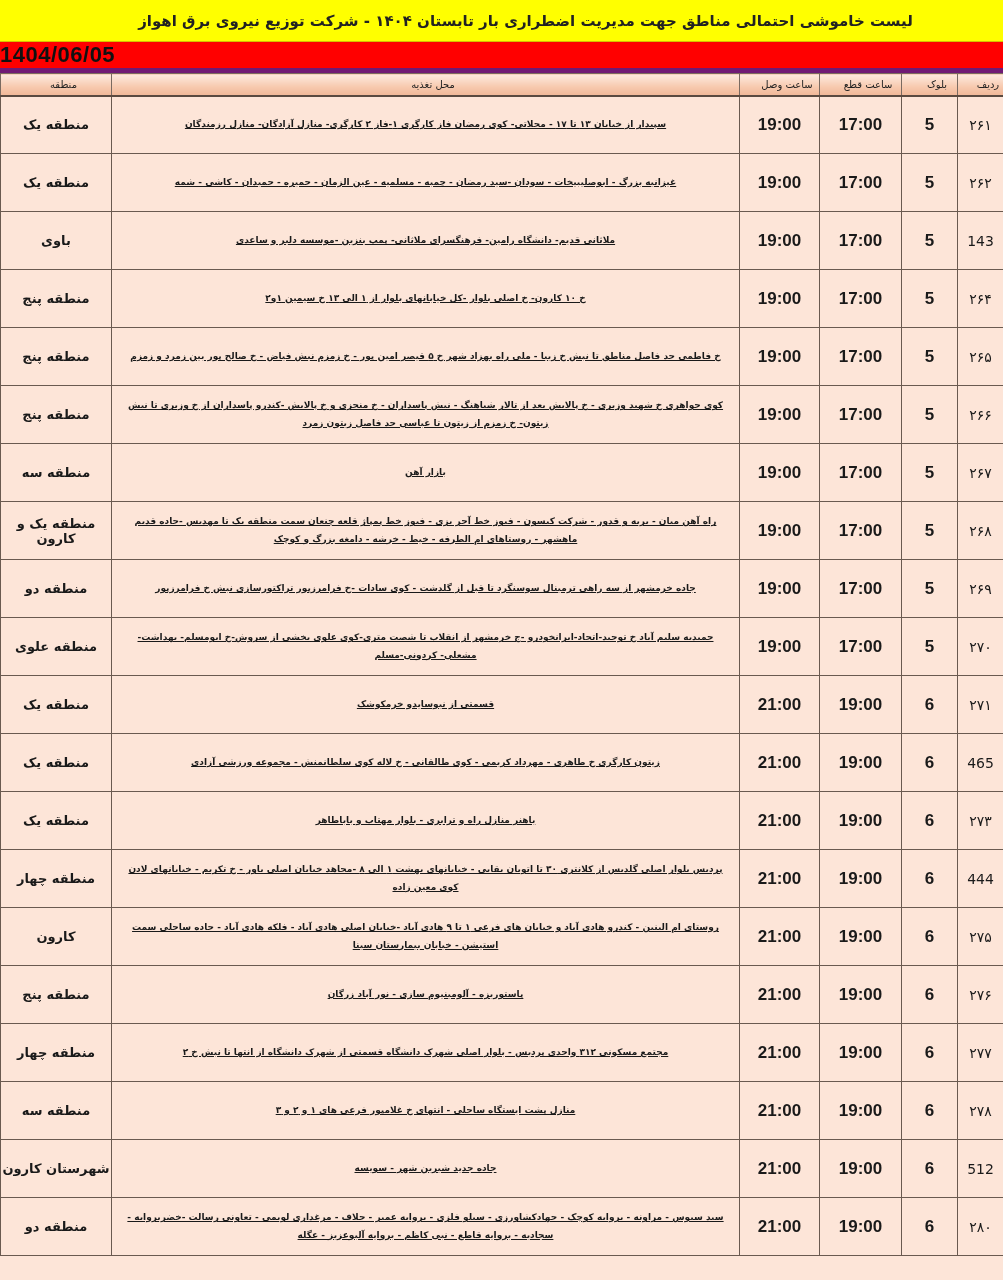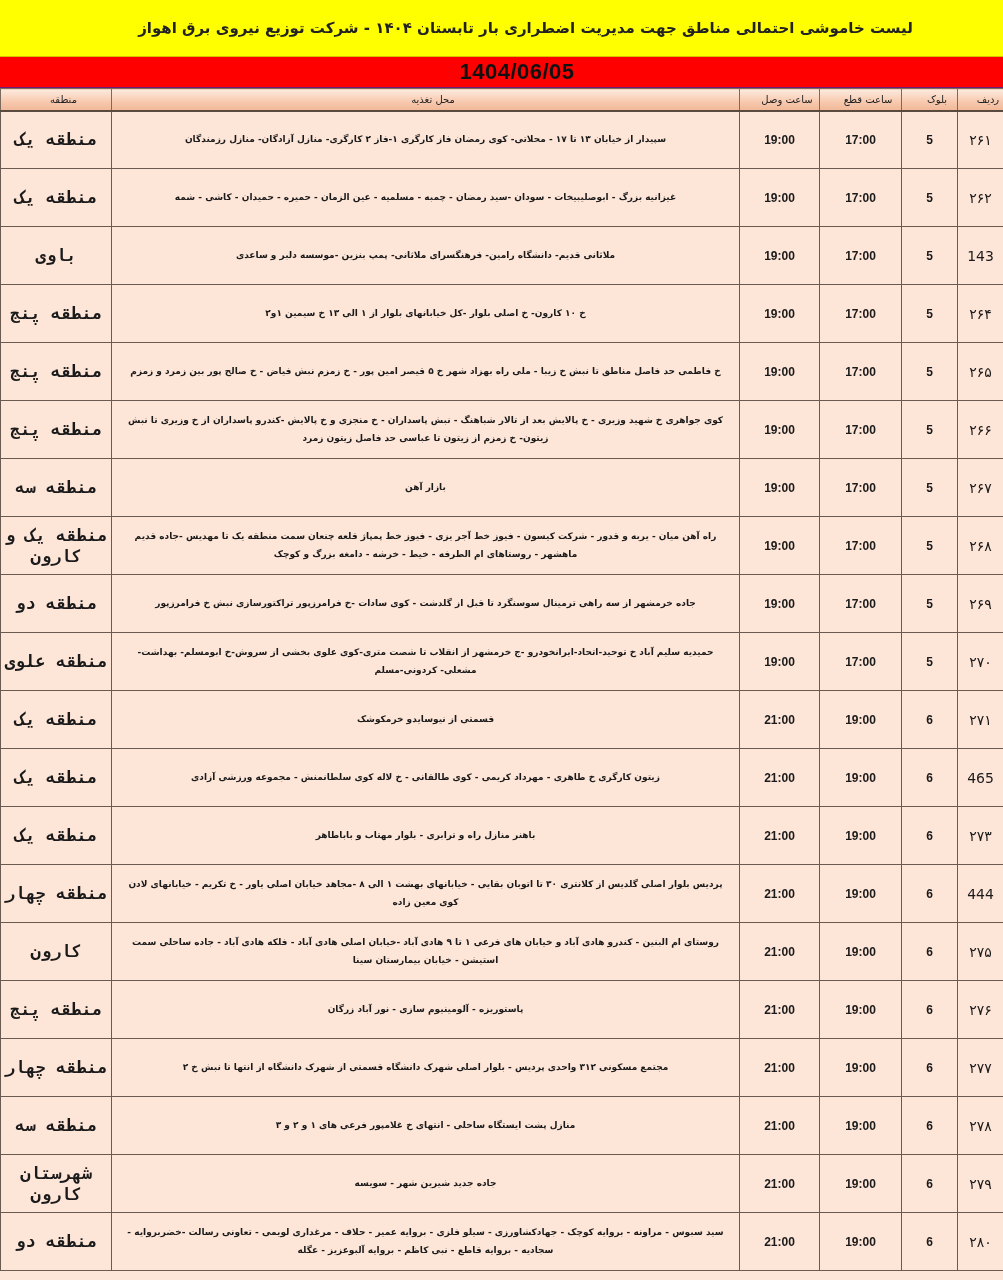--- a/index.html
+++ b/index.html
@@ -1,44 +1,43 @@
 <!DOCTYPE html>
 <html><head>
 <meta charset="utf-8">
 <style>
   * { box-sizing: border-box; margin: 0; padding: 0; }
   html, body { width: 1003px; height: 1280px; background: #fde5d8; overflow: hidden; }
   body { font-family: "DejaVu Sans", sans-serif; }
   .title-bar {
-    height: 57px; background: #ffff00; display: flex; align-items: center; justify-content: center;
+    height: 42px; background: #ffff00; display: flex; align-items: center; justify-content: center;
     border-bottom: 1px solid #d8c000;
     padding-left: 48px;
   }
   .title-bar span { font-weight: bold; font-size: 15px; color: #222; direction: rtl; }
   .date-bar {
-    height: 31px; background: #ff0000; display: flex; align-items: center; justify-content: center;
-    border-bottom: 1px solid #701a75;
-    padding-left: 31px;
+    height: 31px; background: #ff0000; display: flex; align-items: center; 
+    border-bottom: 5px solid #701a75;
   }
   .date-bar span { font-family: "Liberation Sans", sans-serif; font-weight: bold; font-size: 22px; color: #111; letter-spacing: 0.5px; }
   table { width: 1003px; border-collapse: collapse; table-layout: fixed; direction: rtl; }
   th {
     height: 22px; font-size: 10px; font-weight: normal; color: #222;
     background: linear-gradient(to bottom, #fdeadf 0%, #f7c9ae 60%, #f0b898 100%);
     border: 1px solid #7a6a60; border-bottom: 2px solid #5a4a40; padding-left: 15px;
   }
   td {
     border: 1px solid #6a5a50; background: #fde5d8; text-align: center; vertical-align: middle;
     color: #1a1a1a;
   }
   tr.row { height: 58px; }
   td.rn { font-size: 14px; font-weight: normal; }
-  td.blk, td.tm { font-family: "Liberation Sans", sans-serif; font-weight: bold; font-size: 12px; }
-  td.feed { font-size: 9px; font-weight: bold; line-height: 1.9; padding: 4px 6px; direction: rtl; }
-  td.reg { font-size: 17px; font-weight: bold; direction: rtl; font-family: Liberation Mono, monospace; }
+  td.blk, td.tm { font-family: "Liberation Sans", sans-serif; font-weight: bold; font-size: 17px; }
+  td.feed { font-size: 9px; font-weight: bold; line-height: 1.9; padding: 4px 6px; direction: rtl; text-decoration: underline; }
+  td.reg { font-size: 13px; font-weight: bold; direction: rtl; }
 </style>
 </head>
 <body>
 
 <div class="title-bar">
   <span>لیست خاموشی احتمالی مناطق جهت مدیریت اضطراری بار تابستان ۱۴۰۴ - شرکت توزیع نیروی برق اهواز</span>
 </div>
 <div class="date-bar">
   <span>1404/06/05</span>
 </div>
@@ -201,21 +200,21 @@
   </tr>
       <tr class="row">
     <td class="rn">۲۷۸</td>
     <td class="blk">6</td>
     <td class="tm">19:00</td>
     <td class="tm">21:00</td>
     <td class="feed">منازل پشت ایستگاه ساحلی - انتهای خ غلامپور فرعی های ۱ و ۲ و ۳</td>
     <td class="reg">منطقه سه</td>
   </tr>
       <tr class="row">
-    <td class="rn">۲۷۹</td>
+    <td class="rn">512</td>
     <td class="blk">6</td>
     <td class="tm">19:00</td>
     <td class="tm">21:00</td>
     <td class="feed">جاده جدید شیرین شهر - سویسه</td>
     <td class="reg">شهرستان کارون</td>
   </tr>
       <tr class="row">
     <td class="rn">۲۸۰</td>
     <td class="blk">6</td>
     <td class="tm">19:00</td>

